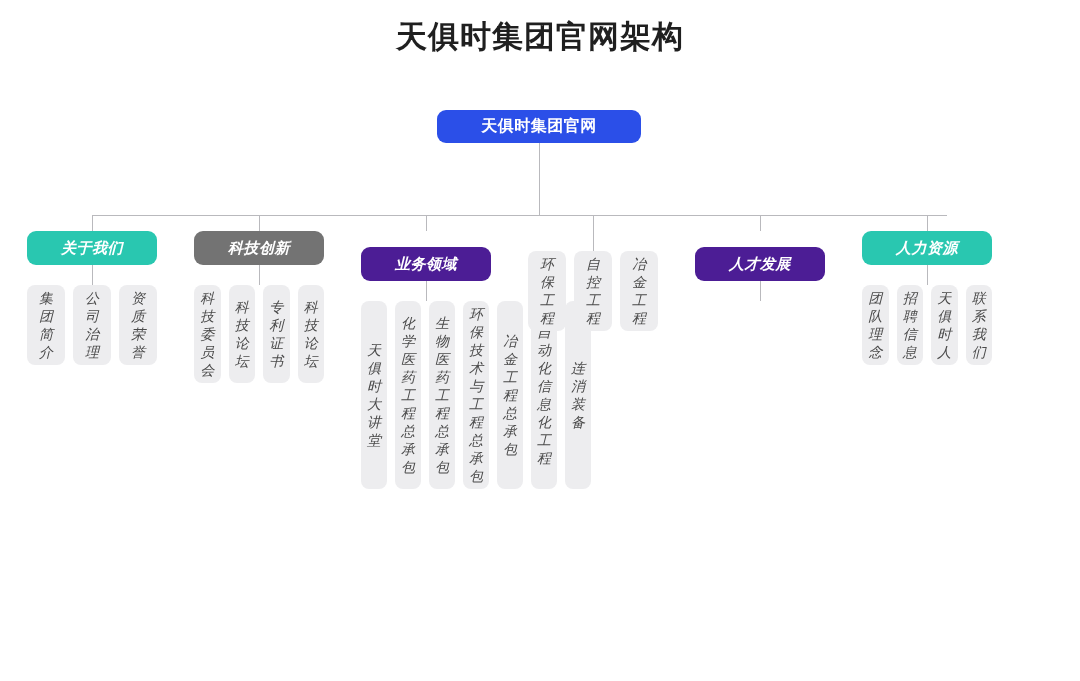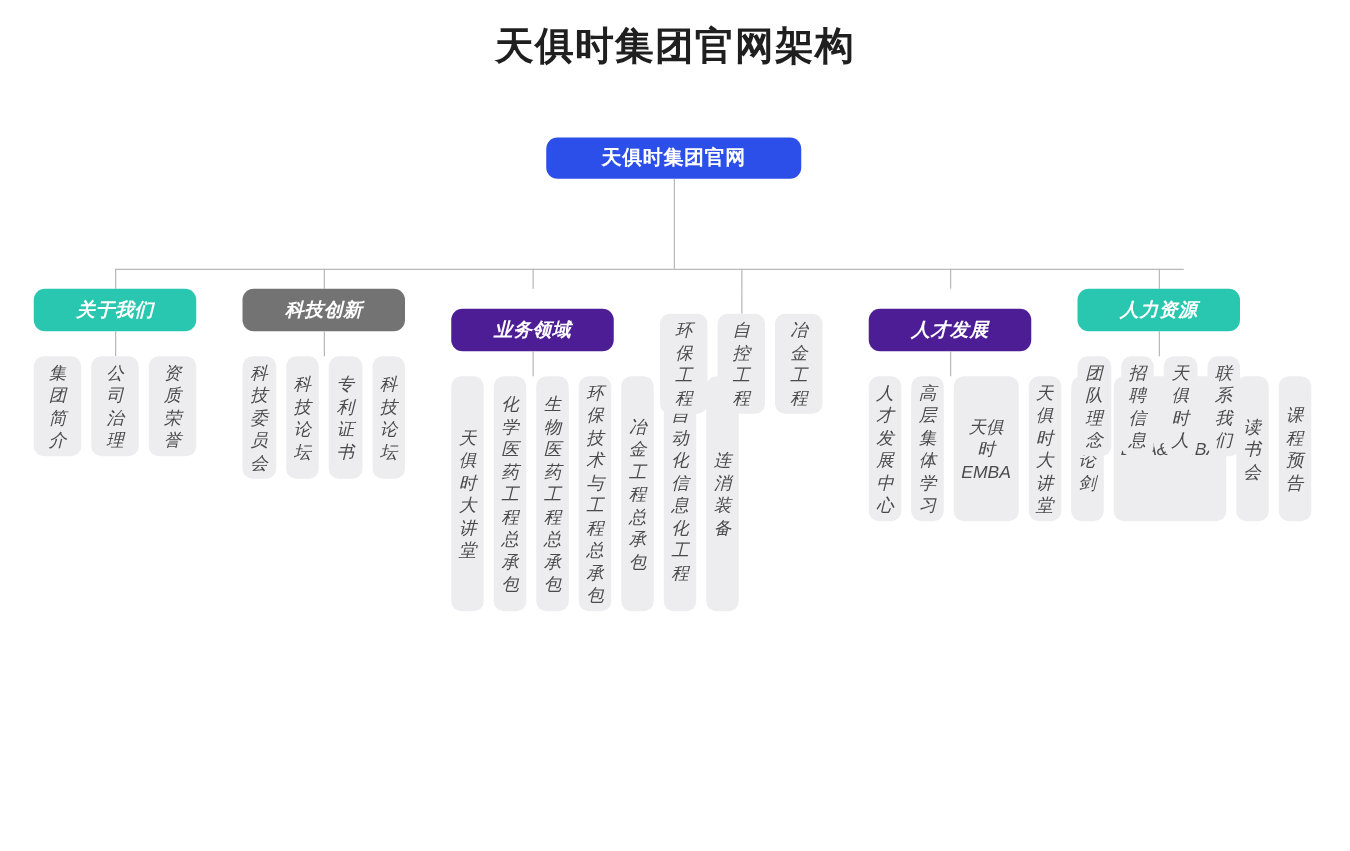--- a/index.html
+++ b/index.html
@@ -202,30 +202,20 @@
         <div class="items">
           <div class="item">环保工程</div>
           <div class="item">自控工程</div>
           <div class="item">冶金工程</div>
         </div>
       </div>
       <div class="column">
         <div class="col-drop"></div>
         <div class="col-header blue">人才发展</div>
         <div class="col-link"></div>
-        <div class="items">
-          <div class="item">人才发展中心</div>
-          <div class="item">高层集体学习</div>
-          <div class="item">天俱时EMBA</div>
-          <div class="item">天俱时大讲堂</div>
-          <div class="item">西湖论剑</div>
-          <div class="item">DBA&amp;EMBA</div>
-          <div class="item">读书会</div>
-          <div class="item">课程预告</div>
-        </div>
       </div>
       <div class="column">
         <div class="col-drop"></div>
         <div class="col-header teal">人力资源</div>
         <div class="col-link"></div>
         <div class="items">
           <div class="item">团队理念</div>
           <div class="item">招聘信息</div>
           <div class="item">天俱时人</div>
           <div class="item">联系我们</div>

